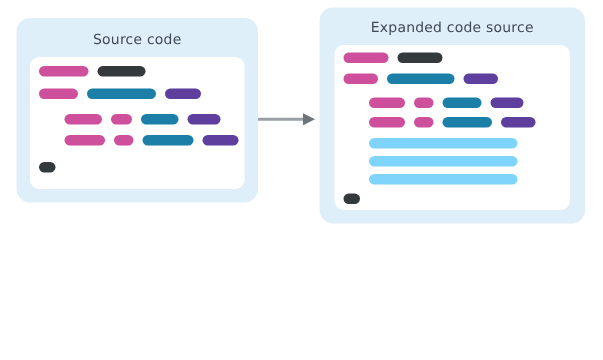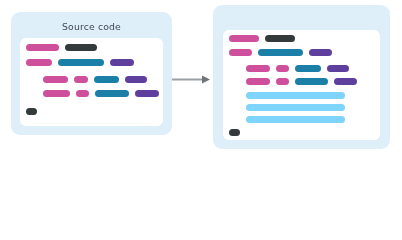--- a/index.html
+++ b/index.html
@@ -135,20 +135,21 @@
   </div>
 
   <div id="arrow">
     <svg width="40" height="11" viewBox="0 0 40 11" aria-hidden="true">
       <line x1="0" y1="5.5" x2="31" y2="5.5" stroke="#9aa0a6" stroke-width="2"></line>
       <polygon points="30,1.5 38,5.5 30,9.5" fill="#6f7479"></polygon>
     </svg>
   </div>
 
   <div class="card" id="card-expanded">
+    <div class="card-title">Expanded code source</div>
     <div class="code-panel">
       <div class="code-lines" id="lines-expanded">
           <div class="code-line" style="top: 5px; left: 6px;">
             <span class="tok" style="width: 30px; background: rgb(206, 79, 155); margin-right: 6px;"></span>
             <span class="tok" style="width: 30px; background: rgb(52, 58, 60); margin-right: 6px;"></span>
           </div>
           <div class="code-line" style="top: 19px; left: 6px;">
             <span class="tok" style="width: 23px; background: rgb(206, 79, 155); margin-right: 6px;"></span>
             <span class="tok" style="width: 45px; background: rgb(27, 127, 168); margin-right: 6px;"></span>
             <span class="tok" style="width: 23px; background: rgb(95, 63, 158); margin-right: 6px;"></span>

